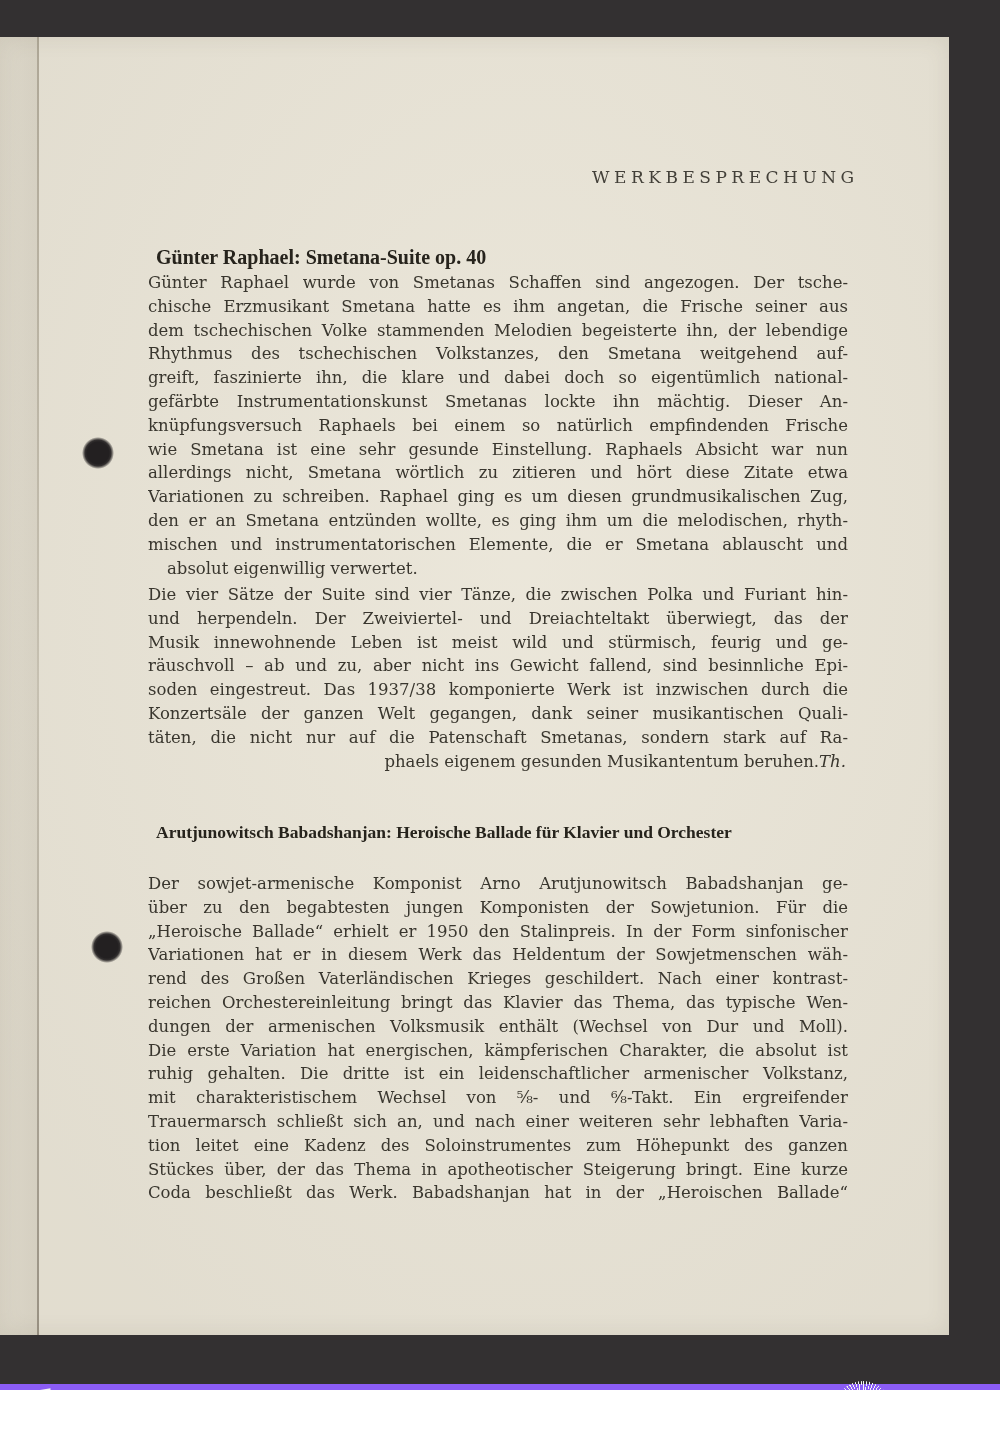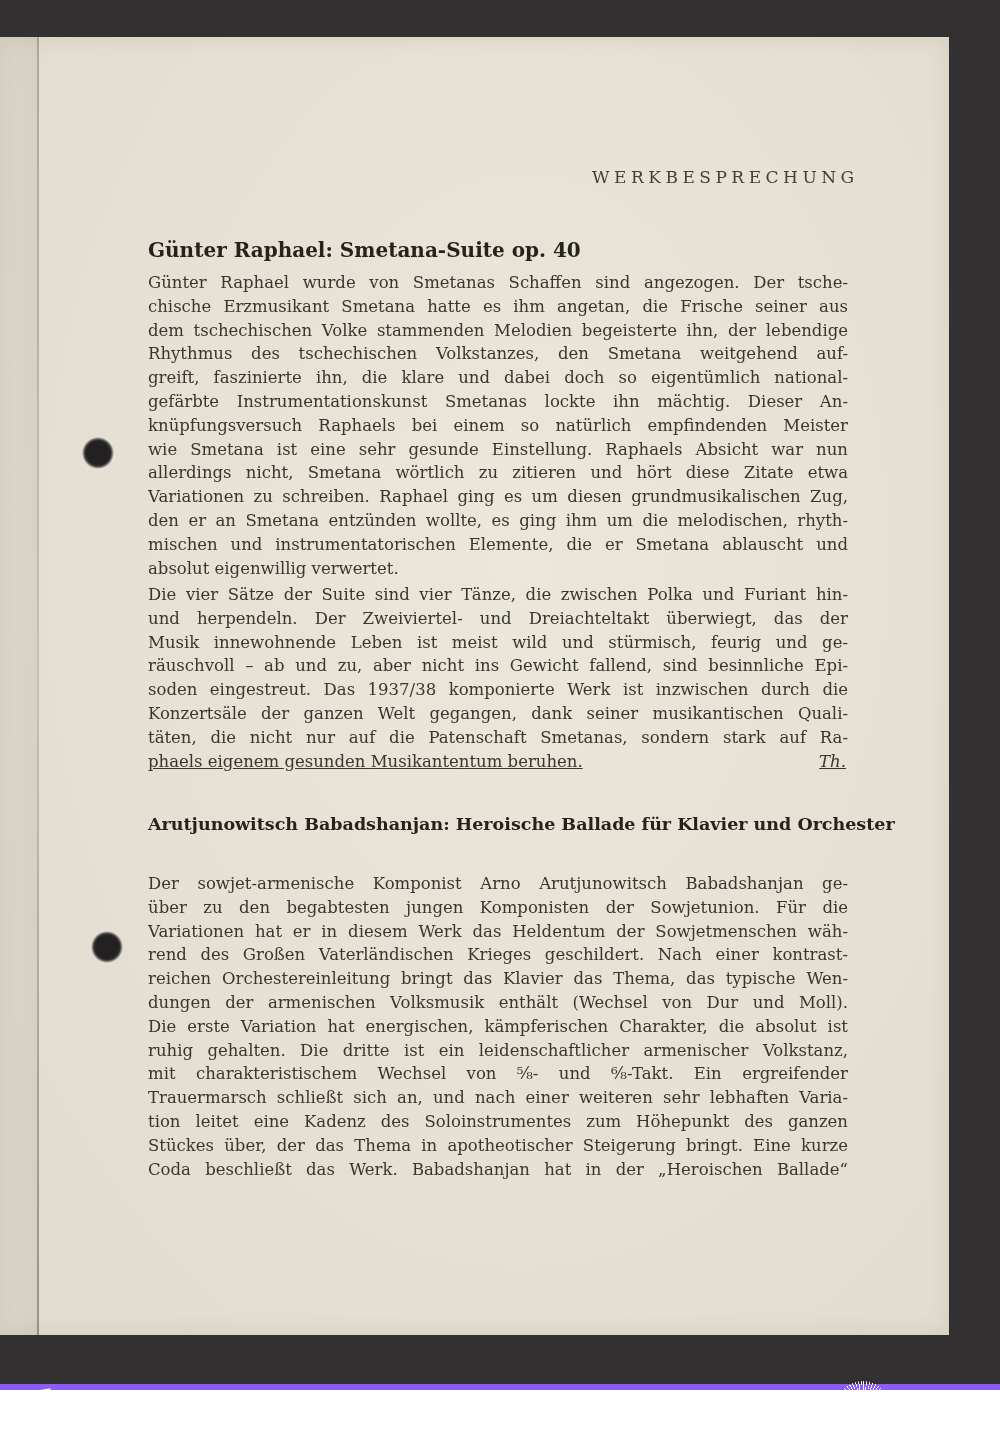--- a/index.html
+++ b/index.html
@@ -33,39 +33,39 @@
   .hole-1{left:82px;top:400px;}
   .hole-2{left:91px;top:894px;}
 
   
   .running-head{
     position:absolute;left:592px;top:130px;width:240px;
     font-size:17px;letter-spacing:4.5px;color:#434039;
     white-space:nowrap;
   }
   .article-title{
-    position:absolute;left:148px;margin:0;
-    font-weight:bold;color:#26231c;white-space:nowrap;
+    position:absolute;left:148px;margin:8px;
+    font-weight:bold;color:#26231c;white-space:nowrap;font-family:Liberation Serif, serif;
   }
   .title-1{top:201px;font-size:20px;}
   .title-2{top:777px;font-size:17.5px;}
   .para{
     position:absolute;left:148px;width:700px;color:#39362e;
     font-size:16.5px;
   }
   .para-1{top:234px;}
   .para-2{top:546px;}
   .para-3{top:810px;margin-top:25px;}
   .line{
     height:23.8px;line-height:23.8px;overflow:hidden;
     text-align:justify;text-align-last:justify;
     white-space:normal;
   }
-  .line--last{text-align-last:left;}
-  .line--sig{display:flex;justify-content:space-between;text-align:left;text-decoration:underline;}
+  .line--last{text-align-last:left;margin-left:19px;}
+  .line--sig{display:flex;justify-content:flex-end;text-align:left;}
   .signature{font-style:italic;padding-right:2px;}
 
   
   .footer{
     position:absolute;left:0;top:1384px;width:1000px;height:49px;
     background:#8b5cf6;
     font-family:"Liberation Sans", sans-serif;
   }
   .footer-bottom-strip{
     position:absolute;left:0;bottom:0;width:100%;height:3px;
@@ -112,21 +112,21 @@
 
     <h2 class="article-title title-1">Günter Raphael: Smetana-Suite op. 40</h2>
 
     <div class="para para-1">
       <div class="line">Günter Raphael wurde von Smetanas Schaffen sind angezogen. Der tsche-</div>
       <div class="line">chische Erzmusikant Smetana hatte es ihm angetan, die Frische seiner aus</div>
       <div class="line">dem tschechischen Volke stammenden Melodien begeisterte ihn, der lebendige</div>
       <div class="line">Rhythmus des tschechischen Volkstanzes, den Smetana weitgehend auf-</div>
       <div class="line">greift, faszinierte ihn, die klare und dabei doch so eigentümlich national-</div>
       <div class="line">gefärbte Instrumentationskunst Smetanas lockte ihn mächtig. Dieser An-</div>
-      <div class="line">knüpfungsversuch Raphaels bei einem so natürlich empfindenden Meister</div>
+      <div class="line">knüpfungsversuch Raphaels bei einem so natürlich empfindenden Frische</div>
       <div class="line">wie Smetana ist eine sehr gesunde Einstellung. Raphaels Absicht war nun</div>
       <div class="line">allerdings nicht, Smetana wörtlich zu zitieren und hört diese Zitate etwa</div>
       <div class="line">Variationen zu schreiben. Raphael ging es um diesen grundmusikalischen Zug,</div>
       <div class="line">den er an Smetana entzünden wollte, es ging ihm um die melodischen, rhyth-</div>
       <div class="line">mischen und instrumentatorischen Elemente, die er Smetana ablauscht und</div>
       <div class="line line--last">absolut eigenwillig verwertet.</div>
     </div>
 
     <div class="para para-2">
       <div class="line">Die vier Sätze der Suite sind vier Tänze, die zwischen Polka und Furiant hin-</div>
@@ -140,20 +140,21 @@
         <span>phaels eigenem gesunden Musikantentum beruhen.</span>
         <span class="signature">Th.</span>
       </div>
     </div>
 
     <h2 class="article-title title-2">Arutjunowitsch Babadshanjan: Heroische Ballade für Klavier und Orchester</h2>
 
     <div class="para para-3">
       <div class="line">Der sowjet-armenische Komponist Arno Arutjunowitsch Babadshanjan ge-</div>
       <div class="line">über zu den begabtesten jungen Komponisten der Sowjetunion. Für die</div>
+      <div class="line">„Heroische Ballade“ erhielt er 1950 den Stalinpreis. In der Form sinfonischer</div>
       <div class="line">Variationen hat er in diesem Werk das Heldentum der Sowjetmenschen wäh-</div>
       <div class="line">rend des Großen Vaterländischen Krieges geschildert. Nach einer kontrast-</div>
       <div class="line">reichen Orchestereinleitung bringt das Klavier das Thema, das typische Wen-</div>
       <div class="line">dungen der armenischen Volksmusik enthält (Wechsel von Dur und Moll).</div>
       <div class="line">Die erste Variation hat energischen, kämpferischen Charakter, die absolut ist</div>
       <div class="line">ruhig gehalten. Die dritte ist ein leidenschaftlicher armenischer Volkstanz,</div>
       <div class="line">mit charakteristischem Wechsel von ⁵⁄₈- und ⁶⁄₈-Takt. Ein ergreifender</div>
       <div class="line">Trauermarsch schließt sich an, und nach einer weiteren sehr lebhaften Varia-</div>
       <div class="line">tion leitet eine Kadenz des Soloinstrumentes zum Höhepunkt des ganzen</div>
       <div class="line">Stückes über, der das Thema in apotheotischer Steigerung bringt. Eine kurze</div>

